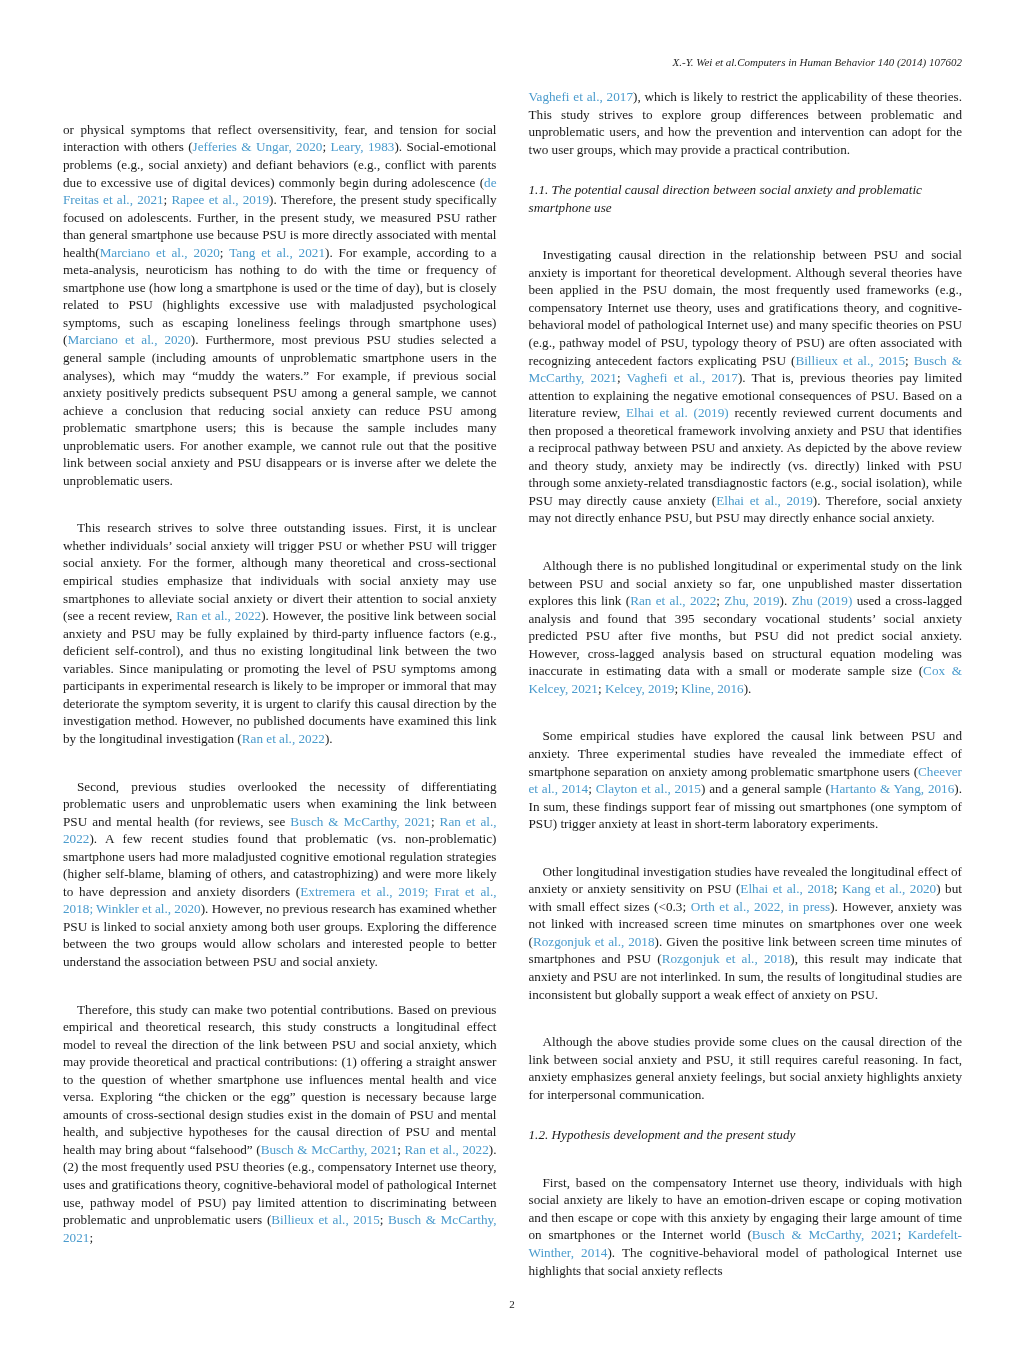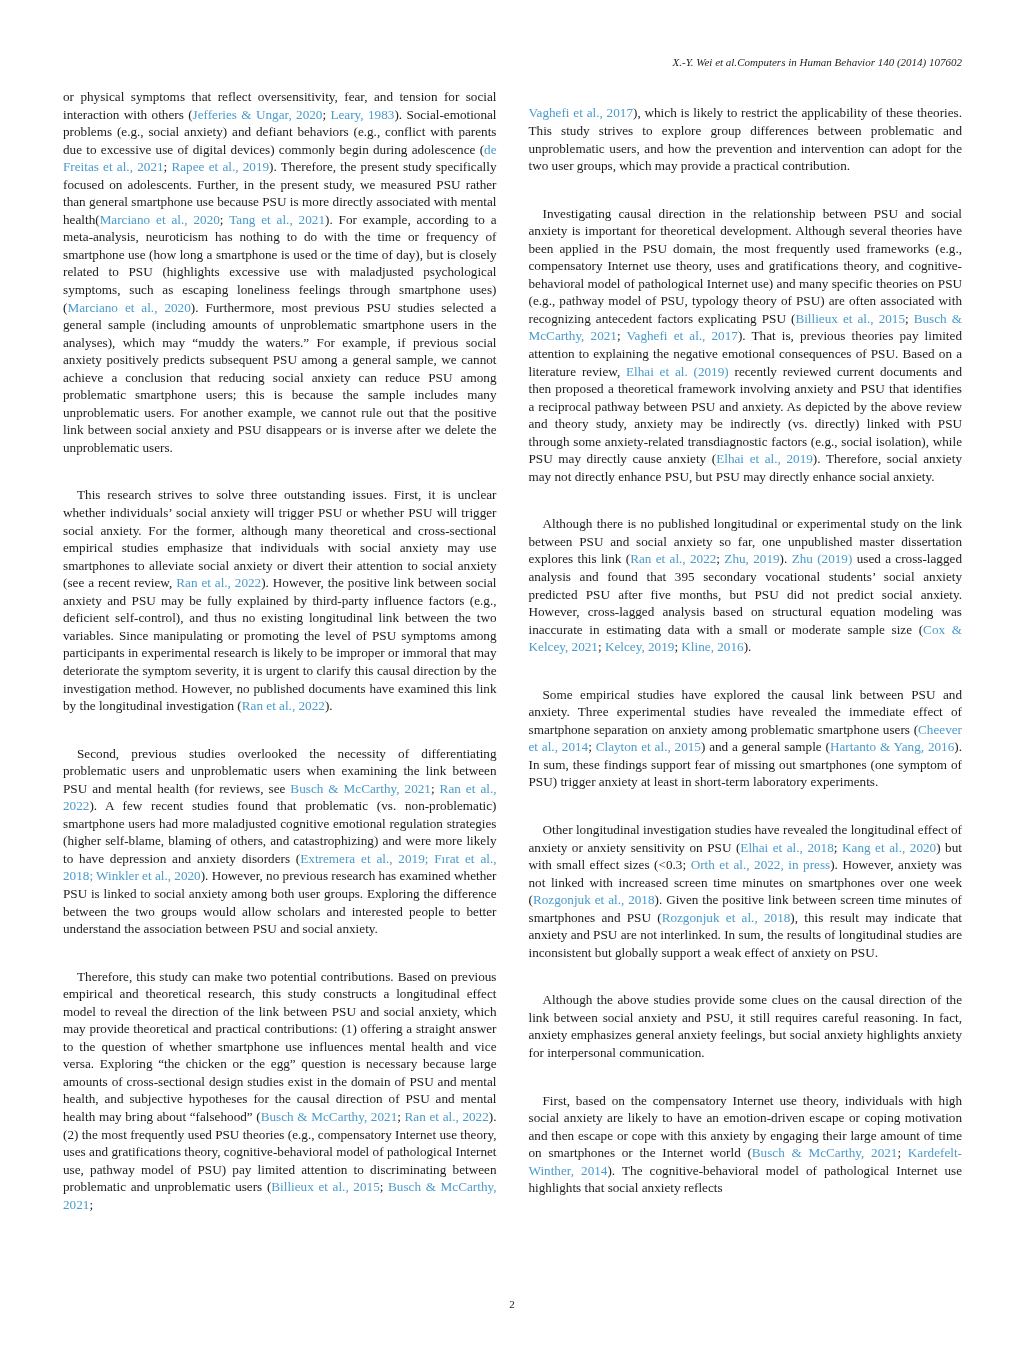--- a/index.html
+++ b/index.html
@@ -75,23 +75,25 @@
 
   <div class="columns">
     <div class="col" id="col-left">
         <p class="para"><span>or physical symptoms that reflect oversensitivity, fear, and tension for social interaction with others (</span><a class="cite" style="color: rgb(74, 155, 205);">Jefferies &amp; Ungar, 2020</a><span>; </span><a class="cite" style="color: rgb(74, 155, 205);">Leary, 1983</a><span>). Social-emotional problems (e.g., social anxiety) and defiant behaviors (e.g., conflict with parents due to excessive use of digital devices) commonly begin during adolescence (</span><a class="cite" style="color: rgb(74, 155, 205);">de Freitas et al., 2021</a><span>; </span><a class="cite" style="color: rgb(74, 155, 205);">Rapee et al., 2019</a><span>). Therefore, the present study specifically focused on adolescents. Further, in the present study, we measured PSU rather than general smartphone use because PSU is more directly associated with mental health(</span><a class="cite" style="color: rgb(74, 155, 205);">Marciano et al., 2020</a><span>; </span><a class="cite" style="color: rgb(74, 155, 205);">Tang et al., 2021</a><span>). For example, according to a meta-analysis, neuroticism has nothing to do with the time or frequency of smartphone use (how long a smartphone is used or the time of day), but is closely related to PSU (highlights excessive use with maladjusted psychological symptoms, such as escaping loneliness feelings through smartphone uses) (</span><a class="cite" style="color: rgb(74, 155, 205);">Marciano et al., 2020</a><span>). Furthermore, most previous PSU studies selected a general sample (including amounts of unproblematic smartphone users in the analyses), which may “muddy the waters.” For example, if previous social anxiety positively predicts subsequent PSU among a general sample, we cannot achieve a conclusion that reducing social anxiety can reduce PSU among problematic smartphone users; this is because the sample includes many unproblematic users. For another example, we cannot rule out that the positive link between social anxiety and PSU disappears or is inverse after we delete the unproblematic users.</span></p>
         <p class="para indent"><span>This research strives to solve three outstanding issues. First, it is unclear whether individuals’ social anxiety will trigger PSU or whether PSU will trigger social anxiety. For the former, although many theoretical and cross-sectional empirical studies emphasize that individuals with social anxiety may use smartphones to alleviate social anxiety or divert their attention to social anxiety (see a recent review, </span><a class="cite" style="color: rgb(74, 155, 205);">Ran et al., 2022</a><span>). However, the positive link between social anxiety and PSU may be fully explained by third-party influence factors (e.g., deficient self-control), and thus no existing longitudinal link between the two variables. Since manipulating or promoting the level of PSU symptoms among participants in experimental research is likely to be improper or immoral that may deteriorate the symptom severity, it is urgent to clarify this causal direction by the investigation method. However, no published documents have examined this link by the longitudinal investigation (</span><a class="cite" style="color: rgb(74, 155, 205);">Ran et al., 2022</a><span>).</span></p>
         <p class="para indent"><span>Second, previous studies overlooked the necessity of differentiating problematic users and unproblematic users when examining the link between PSU and mental health (for reviews, see </span><a class="cite" style="color: rgb(74, 155, 205);">Busch &amp; McCarthy, 2021</a><span>; </span><a class="cite" style="color: rgb(74, 155, 205);">Ran et al., 2022</a><span>). A few recent studies found that problematic (vs. non-problematic) smartphone users had more maladjusted cognitive emotional regulation strategies (higher self-blame, blaming of others, and catastrophizing) and were more likely to have depression and anxiety disorders (</span><a class="cite" style="color: rgb(74, 155, 205);">Extremera et al., 2019; Fırat et al., 2018; Winkler et al., 2020</a><span>). However, no previous research has examined whether PSU is linked to social anxiety among both user groups. Exploring the difference between the two groups would allow scholars and interested people to better understand the association between PSU and social anxiety.</span></p>
         <p class="para indent"><span>Therefore, this study can make two potential contributions. Based on previous empirical and theoretical research, this study constructs a longitudinal effect model to reveal the direction of the link between PSU and social anxiety, which may provide theoretical and practical contributions: (1) offering a straight answer to the question of whether smartphone use influences mental health and vice versa. Exploring “the chicken or the egg” question is necessary because large amounts of cross-sectional design studies exist in the domain of PSU and mental health, and subjective hypotheses for the causal direction of PSU and mental health may bring about “falsehood” (</span><a class="cite" style="color: rgb(74, 155, 205);">Busch &amp; McCarthy, 2021</a><span>; </span><a class="cite" style="color: rgb(74, 155, 205);">Ran et al., 2022</a><span>). (2) the most frequently used PSU theories (e.g., compensatory Internet use theory, uses and gratifications theory, cognitive-behavioral model of pathological Internet use, pathway model of PSU) pay limited attention to discriminating between problematic and unproblematic users (</span><a class="cite" style="color: rgb(74, 155, 205);">Billieux et al., 2015</a><span>; </span><a class="cite" style="color: rgb(74, 155, 205);">Busch &amp; McCarthy, 2021</a><span>;</span></p>
       </div>
     <div class="col" id="col-right">
         <p class="para"><a class="cite" style="color: rgb(74, 155, 205);">Vaghefi et al., 2017</a><span>), which is likely to restrict the applicability of these theories. This study strives to explore group differences between problematic and unproblematic users, and how the prevention and intervention can adopt for the two user groups, which may provide a practical contribution.</span></p>
+        <div class="heading">1.1.  The potential causal direction between social anxiety and problematic smartphone use</div>
         <p class="para indent"><span>Investigating causal direction in the relationship between PSU and social anxiety is important for theoretical development. Although several theories have been applied in the PSU domain, the most frequently used frameworks (e.g., compensatory Internet use theory, uses and gratifications theory, and cognitive-behavioral model of pathological Internet use) and many specific theories on PSU (e.g., pathway model of PSU, typology theory of PSU) are often associated with recognizing antecedent factors explicating PSU (</span><a class="cite" style="color: rgb(74, 155, 205);">Billieux et al., 2015</a><span>; </span><a class="cite" style="color: rgb(74, 155, 205);">Busch &amp; McCarthy, 2021</a><span>; </span><a class="cite" style="color: rgb(74, 155, 205);">Vaghefi et al., 2017</a><span>). That is, previous theories pay limited attention to explaining the negative emotional consequences of PSU. Based on a literature review, </span><a class="cite" style="color: rgb(74, 155, 205);">Elhai et al. (2019)</a><span> recently reviewed current documents and then proposed a theoretical framework involving anxiety and PSU that identifies a reciprocal pathway between PSU and anxiety. As depicted by the above review and theory study, anxiety may be indirectly (vs. directly) linked with PSU through some anxiety-related transdiagnostic factors (e.g., social isolation), while PSU may directly cause anxiety (</span><a class="cite" style="color: rgb(74, 155, 205);">Elhai et al., 2019</a><span>). Therefore, social anxiety may not directly enhance PSU, but PSU may directly enhance social anxiety.</span></p>
         <p class="para indent"><span>Although there is no published longitudinal or experimental study on the link between PSU and social anxiety so far, one unpublished master dissertation explores this link (</span><a class="cite" style="color: rgb(74, 155, 205);">Ran et al., 2022</a><span>; </span><a class="cite" style="color: rgb(74, 155, 205);">Zhu, 2019</a><span>). </span><a class="cite" style="color: rgb(74, 155, 205);">Zhu (2019)</a><span> used a cross-lagged analysis and found that 395 secondary vocational students’ social anxiety predicted PSU after five months, but PSU did not predict social anxiety. However, cross-lagged analysis based on structural equation modeling was inaccurate in estimating data with a small or moderate sample size (</span><a class="cite" style="color: rgb(74, 155, 205);">Cox &amp; Kelcey, 2021</a><span>; </span><a class="cite" style="color: rgb(74, 155, 205);">Kelcey, 2019</a><span>; </span><a class="cite" style="color: rgb(74, 155, 205);">Kline, 2016</a><span>).</span></p>
         <p class="para indent"><span>Some empirical studies have explored the causal link between PSU and anxiety. Three experimental studies have revealed the immediate effect of smartphone separation on anxiety among problematic smartphone users (</span><a class="cite" style="color: rgb(74, 155, 205);">Cheever et al., 2014</a><span>; </span><a class="cite" style="color: rgb(74, 155, 205);">Clayton et al., 2015</a><span>) and a general sample (</span><a class="cite" style="color: rgb(74, 155, 205);">Hartanto &amp; Yang, 2016</a><span>). In sum, these findings support fear of missing out smartphones (one symptom of PSU) trigger anxiety at least in short-term laboratory experiments.</span></p>
         <p class="para indent"><span>Other longitudinal investigation studies have revealed the longitudinal effect of anxiety or anxiety sensitivity on PSU (</span><a class="cite" style="color: rgb(74, 155, 205);">Elhai et al., 2018</a><span>; </span><a class="cite" style="color: rgb(74, 155, 205);">Kang et al., 2020</a><span>) but with small effect sizes (&lt;0.3; </span><a class="cite" style="color: rgb(74, 155, 205);">Orth et al., 2022, in press</a><span>). However, anxiety was not linked with increased screen time minutes on smartphones over one week (</span><a class="cite" style="color: rgb(74, 155, 205);">Rozgonjuk et al., 2018</a><span>). Given the positive link between screen time minutes of smartphones and PSU (</span><a class="cite" style="color: rgb(74, 155, 205);">Rozgonjuk et al., 2018</a><span>), this result may indicate that anxiety and PSU are not interlinked. In sum, the results of longitudinal studies are inconsistent but globally support a weak effect of anxiety on PSU.</span></p>
         <p class="para indent"><span>Although the above studies provide some clues on the causal direction of the link between social anxiety and PSU, it still requires careful reasoning. In fact, anxiety emphasizes general anxiety feelings, but social anxiety highlights anxiety for interpersonal communication.</span></p>
+        <div class="heading">1.2.  Hypothesis development and the present study</div>
         <p class="para indent"><span>First, based on the compensatory Internet use theory, individuals with high social anxiety are likely to have an emotion-driven escape or coping motivation and then escape or cope with this anxiety by engaging their large amount of time on smartphones or the Internet world (</span><a class="cite" style="color: rgb(74, 155, 205);">Busch &amp; McCarthy, 2021</a><span>; </span><a class="cite" style="color: rgb(74, 155, 205);">Kardefelt-Winther, 2014</a><span>). The cognitive-behavioral model of pathological Internet use highlights that social anxiety reflects</span></p>
       </div>
   </div>
 
   <div class="page-number">2</div>
 </div>
 
 </body></html>

